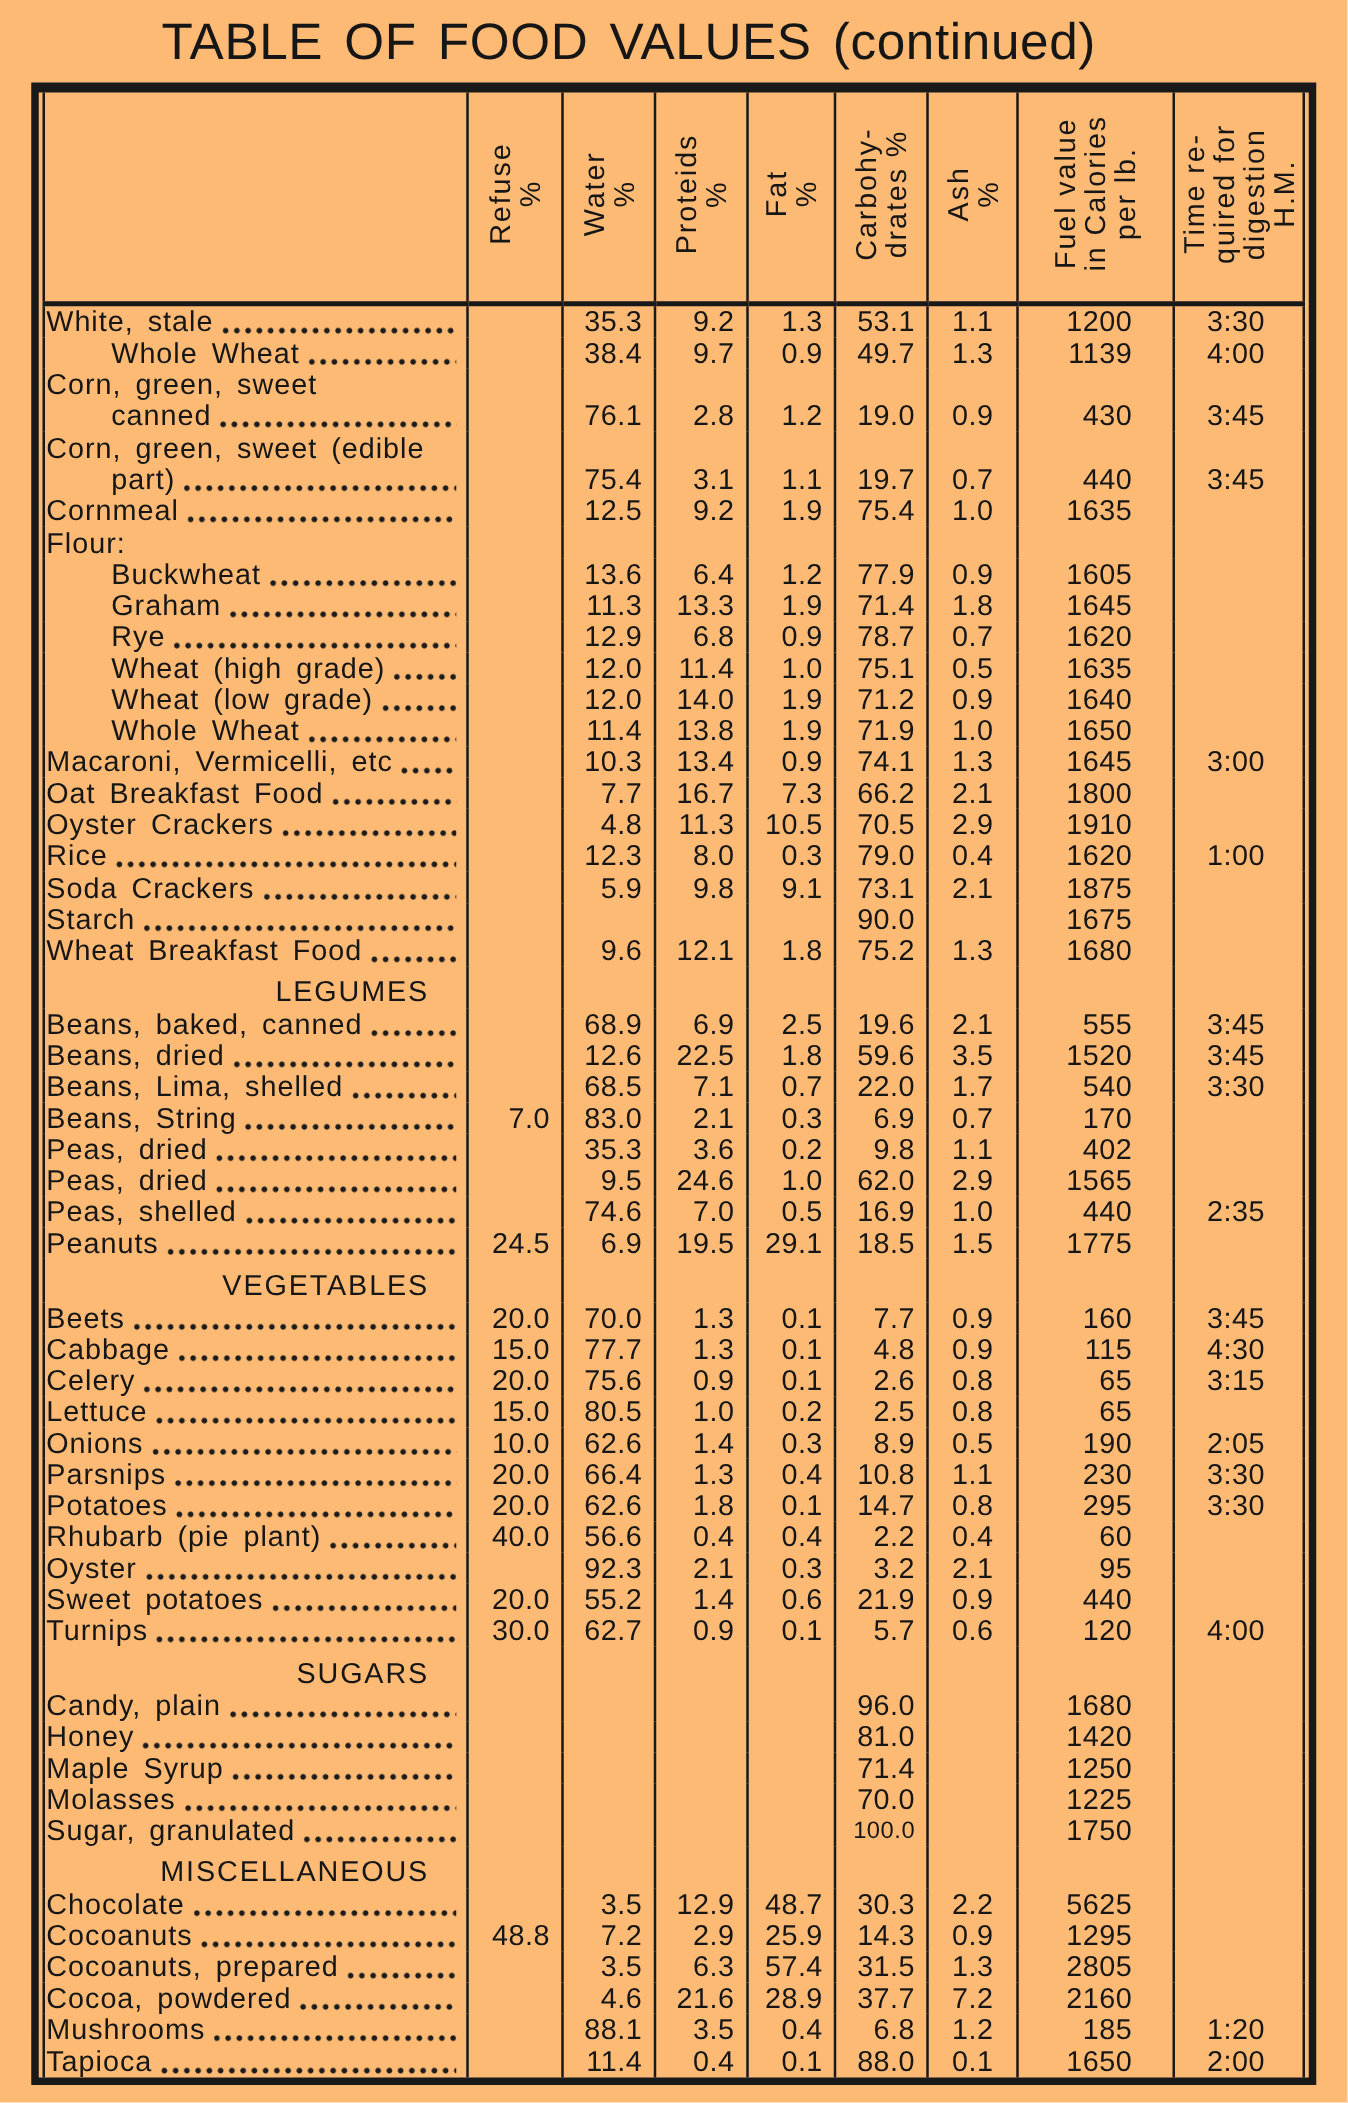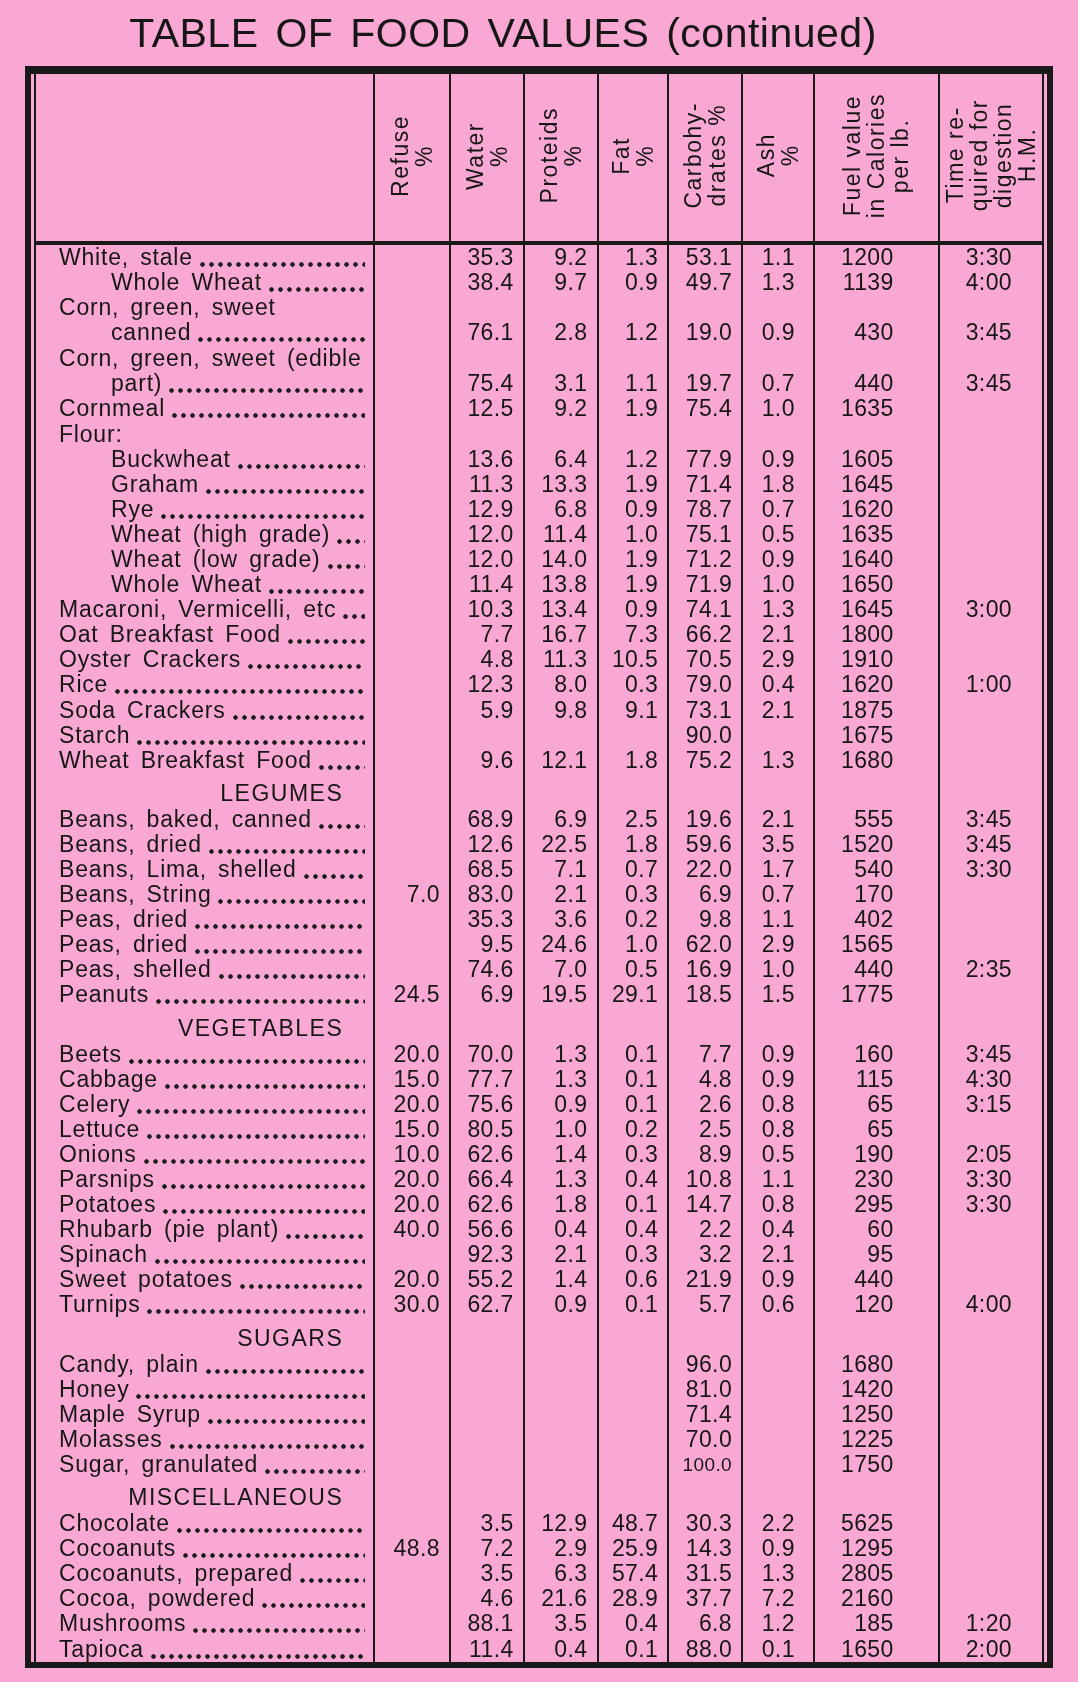--- a/index.html
+++ b/index.html
@@ -1,18 +1,18 @@
 <!DOCTYPE html>
 <html><head>
 <meta charset="utf-8">
 <style>
   html,body{margin:0;padding:0;background:#ffffff;}
   .page{
     position:relative;width:1078px;height:1682px;overflow:hidden;
-    background:#f9a8d4;color:#161616;
+    background:#fdba74;color:#161616;
     font-family:"Liberation Sans", sans-serif;
   }
   .title{
     margin:10px 0 9px 0;text-align:center;
     font-size:41px;font-weight:400;letter-spacing:.5px;word-spacing:5px;
     transform:translateX(-36px);
     white-space:nowrap;
   }
   .frame{
     margin:0 25px;height:1602px;box-sizing:border-box;
@@ -37,33 +37,33 @@
     font-size:23px;line-height:24px;letter-spacing:1.5px;
     text-align:center;
   }
   td{
     border-left:2px solid #191919;
     padding:0;vertical-align:bottom;
     font-size:23px;line-height:25px;
     letter-spacing:.4px;
   }
   td:first-child{border-left:none;}
-  td.name{padding-left:23px;letter-spacing:.8px;word-spacing:4px;}
+  td.name{padding-left:1px;letter-spacing:.8px;word-spacing:4px;}
   .nrow{display:flex;}
   .nm{white-space:nowrap;}
   .leader{
     flex:1;align-self:flex-end;height:5px;min-width:0;
     margin:0 8px 3px 7px;
     background-image:radial-gradient(circle at 2.5px 2.5px,#1c1c1c 1.9px,rgba(0,0,0,0) 2.6px);
     background-size:9px 5px;background-repeat:repeat-x;
   }
   .ind1{padding-left:52px;}
   td.num{text-align:right;padding-right:9px;white-space:nowrap;}
   td.ash{padding-right:18px;}
-  td.fuel{padding-right:44px;}
+  td.fuel{padding-right:32px;}
   td.time{text-align:center;padding-right:4px;white-space:nowrap;}
   tr.section td.name{
     text-align:right;padding:8px 30px 1px 0;
     letter-spacing:1.5px;
   }
   tr.label td.name{padding-top:1px;margin-top:19px;}
   .small{font-size:19px;}
 </style>
 </head>
 <body>
@@ -688,21 +688,21 @@
             <td class="num">0.4</td>
             <td class="num">0.4</td>
             <td class="num">2.2</td>
             <td class="num ash">0.4</td>
             <td class="num fuel">60</td>
             <td class="time"></td>
           </tr>
           <tr class="item">
             <td class="name">
               <div class="nrow">
-                <span class="nm">Spinach</span>
+                <span class="nm">Oyster</span>
                 <span class="leader"></span>
               </div>
             </td>
             <td class="num"></td>
             <td class="num">92.3</td>
             <td class="num">2.1</td>
             <td class="num">0.3</td>
             <td class="num">3.2</td>
             <td class="num ash">2.1</td>
             <td class="num fuel">95</td>

